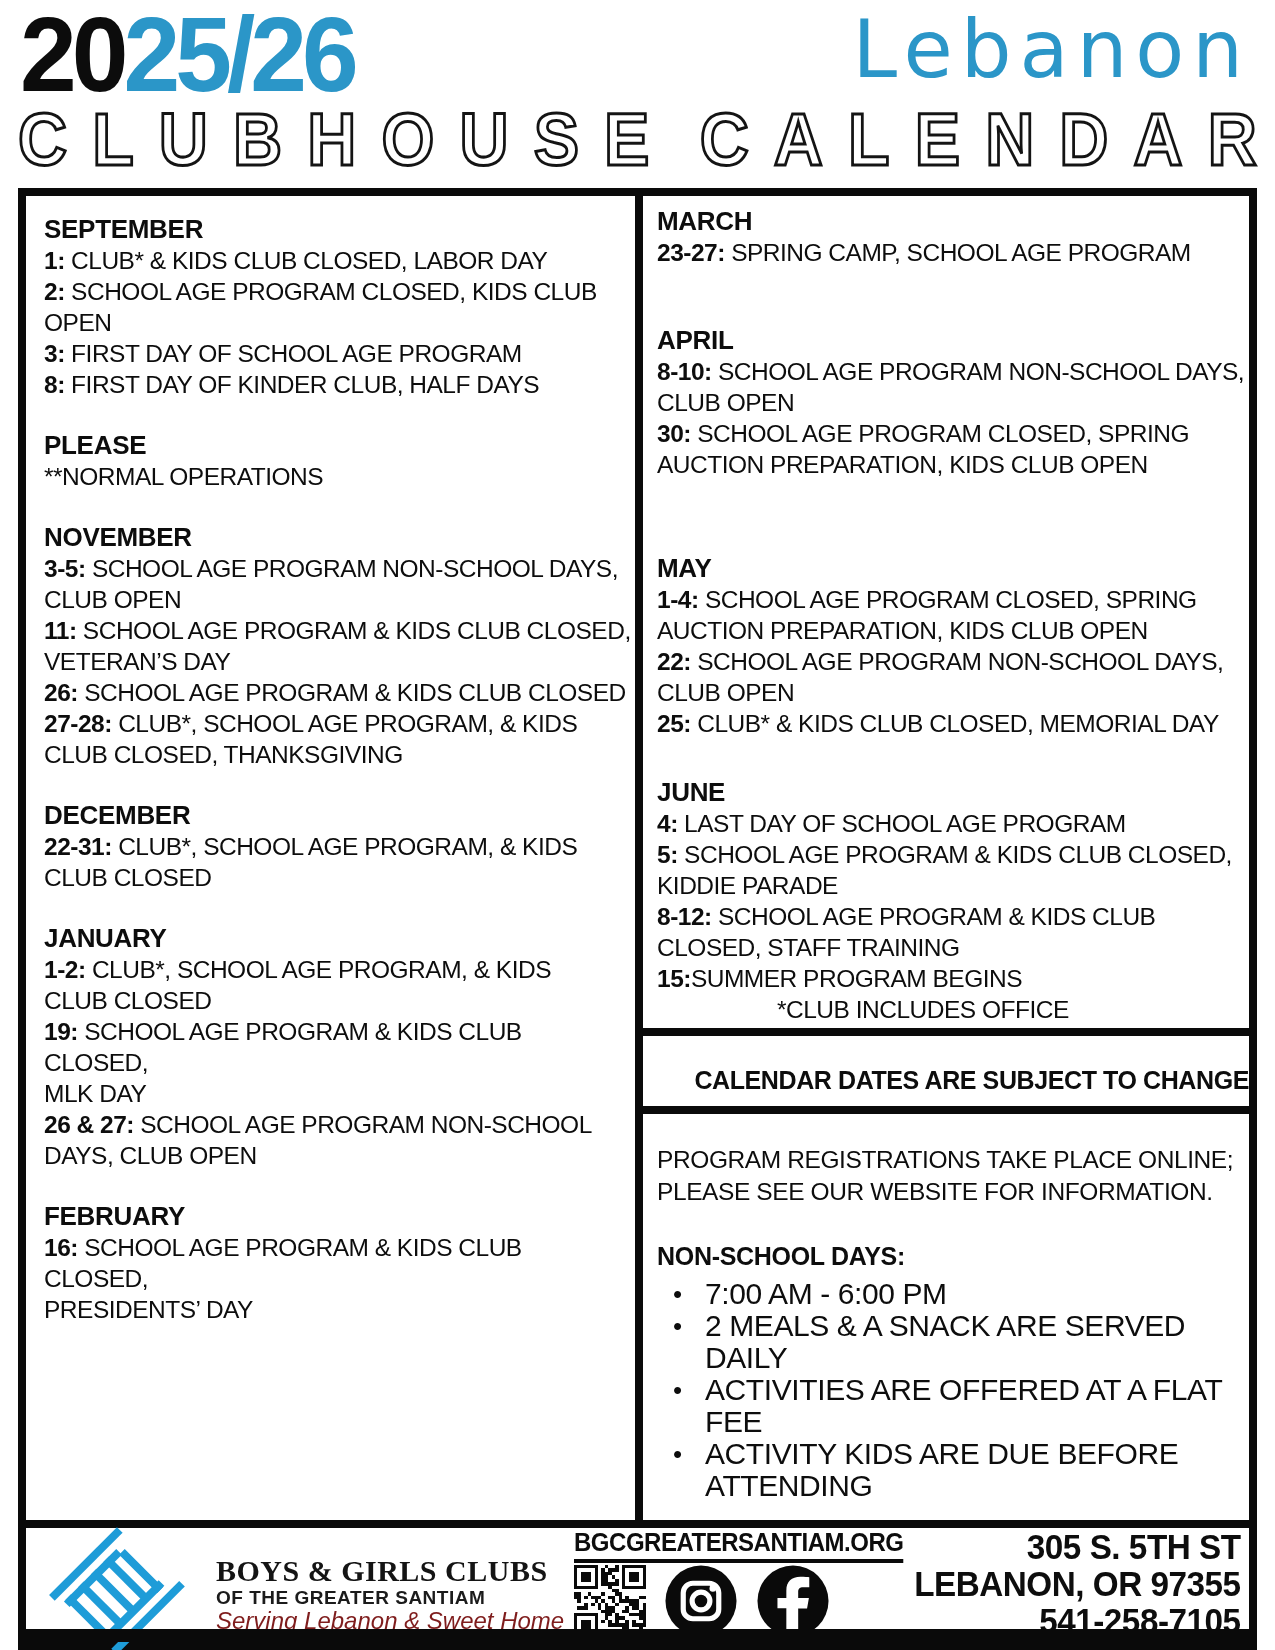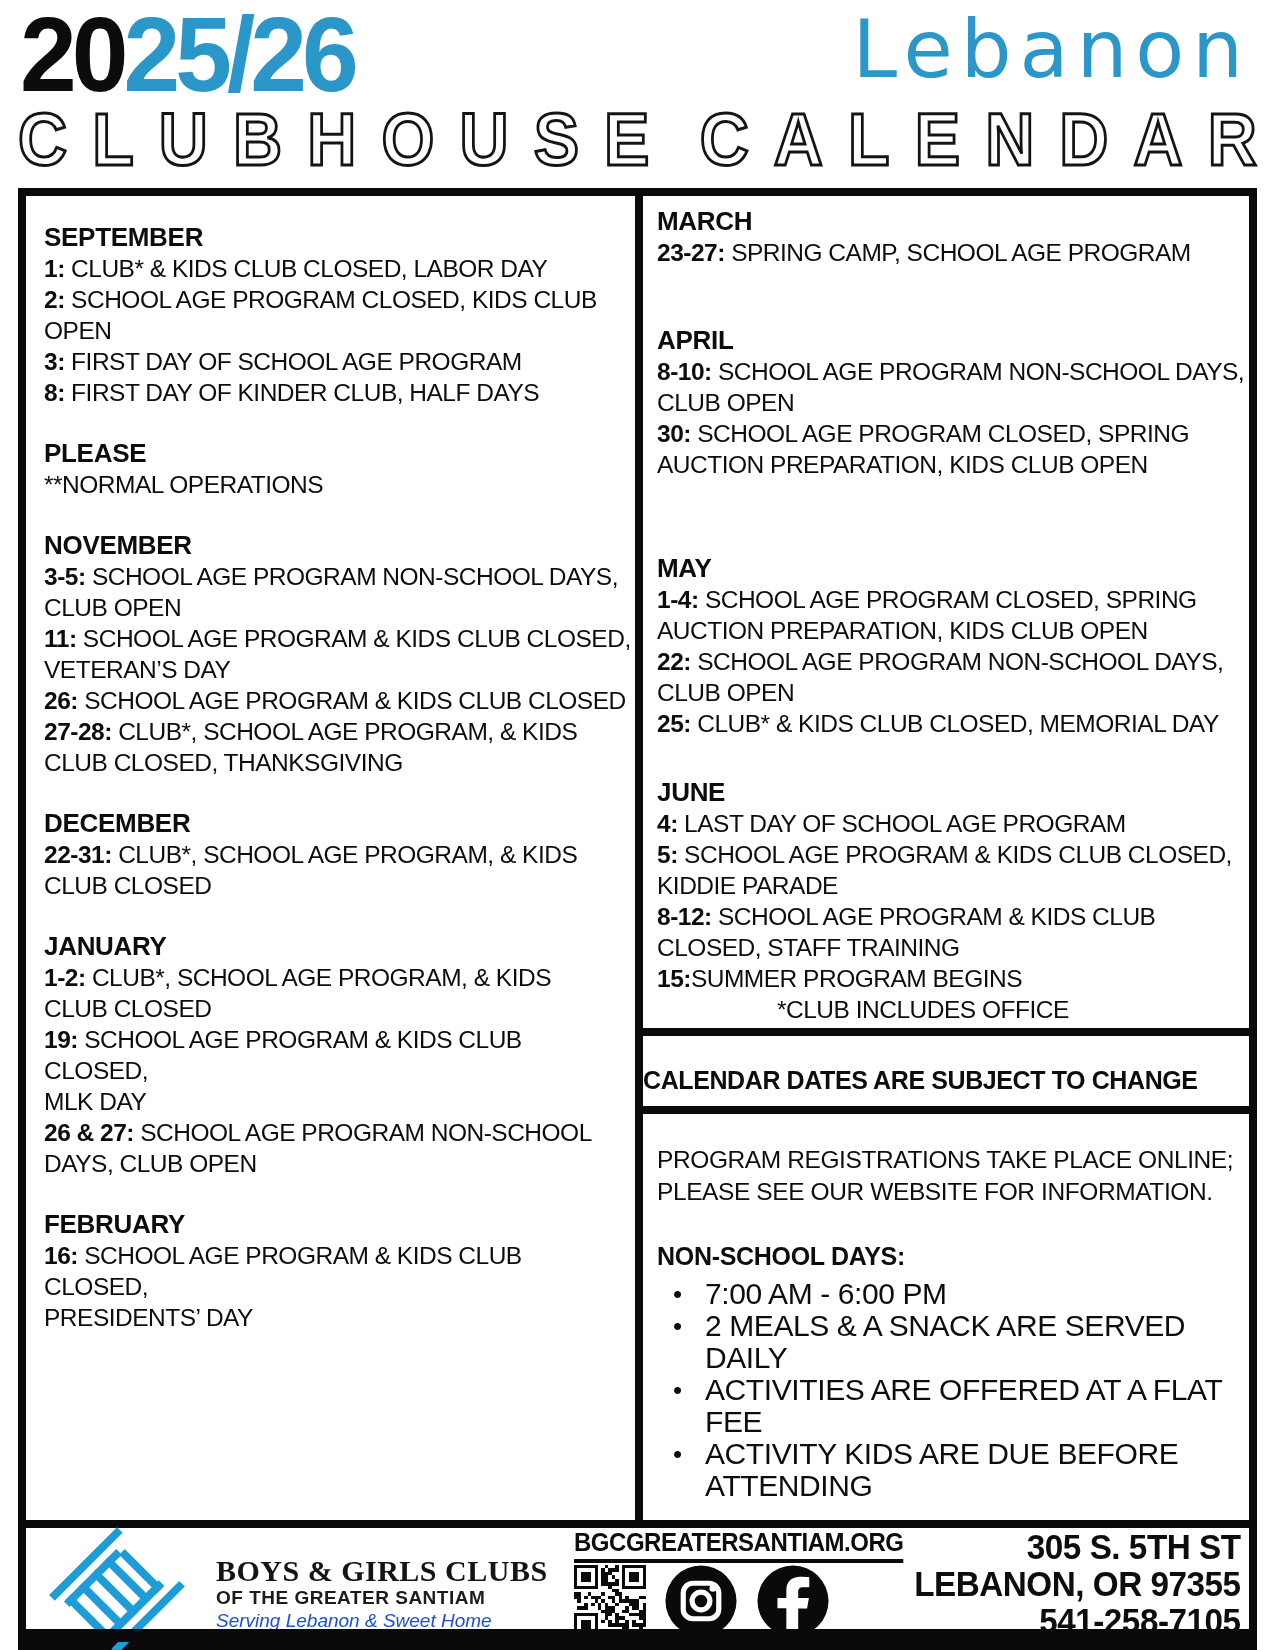--- a/index.html
+++ b/index.html
@@ -21,49 +21,49 @@
 
   
   .main-box{position:absolute;left:18px;right:18px;top:188px;bottom:0;border:8px solid #0a0a0a;background:#fff;}
   .divider-v{position:absolute;left:609px;top:0;width:8px;height:1324px;background:#0a0a0a;}
   .divider-footer{position:absolute;left:0;right:0;top:1324px;height:8px;background:#0a0a0a;}
   .divider-h1{position:absolute;left:617px;right:0;top:832px;height:8px;background:#0a0a0a;}
   .divider-h2{position:absolute;left:617px;right:0;top:910px;height:8px;background:#0a0a0a;}
   .bottom-bar{position:absolute;left:0;right:0;bottom:0;height:13px;background:#0a0a0a;}
 
   
-  .col-left{position:absolute;left:0;top:12px;width:609px;height:1336px;padding:14px 4px 0 18px;overflow:hidden;}
+  .col-left{position:absolute;left:0;top:4px;width:609px;height:1336px;padding:14px 4px 0 18px;overflow:hidden;}
   .col-right-months{position:absolute;left:617px;right:0;top:0;height:1072px;padding:10px 4px 0 14px;overflow:hidden;}
   .month{margin-bottom:30px;}
   .col-right-months .month:nth-child(1){margin-bottom:57px;}
   .col-right-months .month:nth-child(2){margin-bottom:73px;}
   .col-right-months .month:nth-child(3){margin-bottom:38px;}
   .month-name{font-weight:bold;font-size:26px;line-height:31px;letter-spacing:-0.3px;}
   .ev{font-size:24.5px;line-height:31px;letter-spacing:-0.5px;white-space:pre-line;}
   .ev b{font-weight:bold;letter-spacing:-0.5px;}
   .ev.indent{padding-left:120px;}
-  .notice-box{position:absolute;left:617px;right:0;top:840px;height:88px;display:flex;align-items:center;justify-content:flex-start;}
+  .notice-box{position:absolute;left:617px;right:0;top:840px;height:88px;display:flex;align-items:center;justify-content:flex-end;}
   .notice-text{font-weight:bold;font-size:25px;letter-spacing:-0.4px;white-space:nowrap;}
 
   
   .info{position:absolute;left:617px;right:0;top:918px;height:406px;padding:30px 6px 0 14px;overflow:hidden;}
   .reg{font-size:24.5px;line-height:32px;letter-spacing:-0.4px;white-space:pre-line;}
   .nsd-label{font-weight:bold;font-size:25px;line-height:32px;margin-top:32px;letter-spacing:-0.3px;}
   .nsd-list{list-style:none;margin-top:6px;}
   .nsd-list li{position:relative;font-size:30px;line-height:32px;letter-spacing:-0.4px;padding-left:48px;}
   .nsd-list li::before{content:"\2022";position:absolute;left:16px;font-size:26px;}
   .updated{margin-top:38px;font-style:italic;font-size:23px;letter-spacing:0;}
 
   
   .footer{position:absolute;left:0;right:0;top:1332px;height:114px;}
   .bgc-logo{position:absolute;left:26px;top:2px;width:150px;height:106px;overflow:visible;}
   .org-block{position:absolute;left:190px;top:28px;}
   .org-name{font-family:"Liberation Serif",serif;font-weight:bold;font-size:30px;line-height:30px;letter-spacing:0.5px;color:#141414;}
   .org-sub{font-weight:bold;font-size:19px;line-height:23px;letter-spacing:0.5px;color:#1b1b1b;}
-  .org-tag{font-style:italic;font-size:19px;line-height:23px;color:#1d4ed8;}
+  .org-tag{font-style:italic;font-size:24px;line-height:23px;color:#7f1d1d;}
   .center-group{position:absolute;left:548px;top:0;width:290px;}
   .website{display:inline-block;font-weight:bold;font-size:25px;letter-spacing:-0.5px;border-bottom:4px solid #0a0a0a;padding-bottom:2px;transform:scaleX(.96);transform-origin:left center;white-space:nowrap;}
   .icon-row{position:absolute;left:0;top:36px;display:flex;align-items:center;gap:18px;}
   .qr{width:72px;height:72px;}
   .soc{width:74px;height:74px;}
   .address{position:absolute;right:8px;top:0;text-align:right;font-weight:bold;font-size:35px;line-height:37px;letter-spacing:-0.5px;transform:scaleX(.95);transform-origin:right center;white-space:nowrap;}
 </style>
 </head>
 <body>
 

